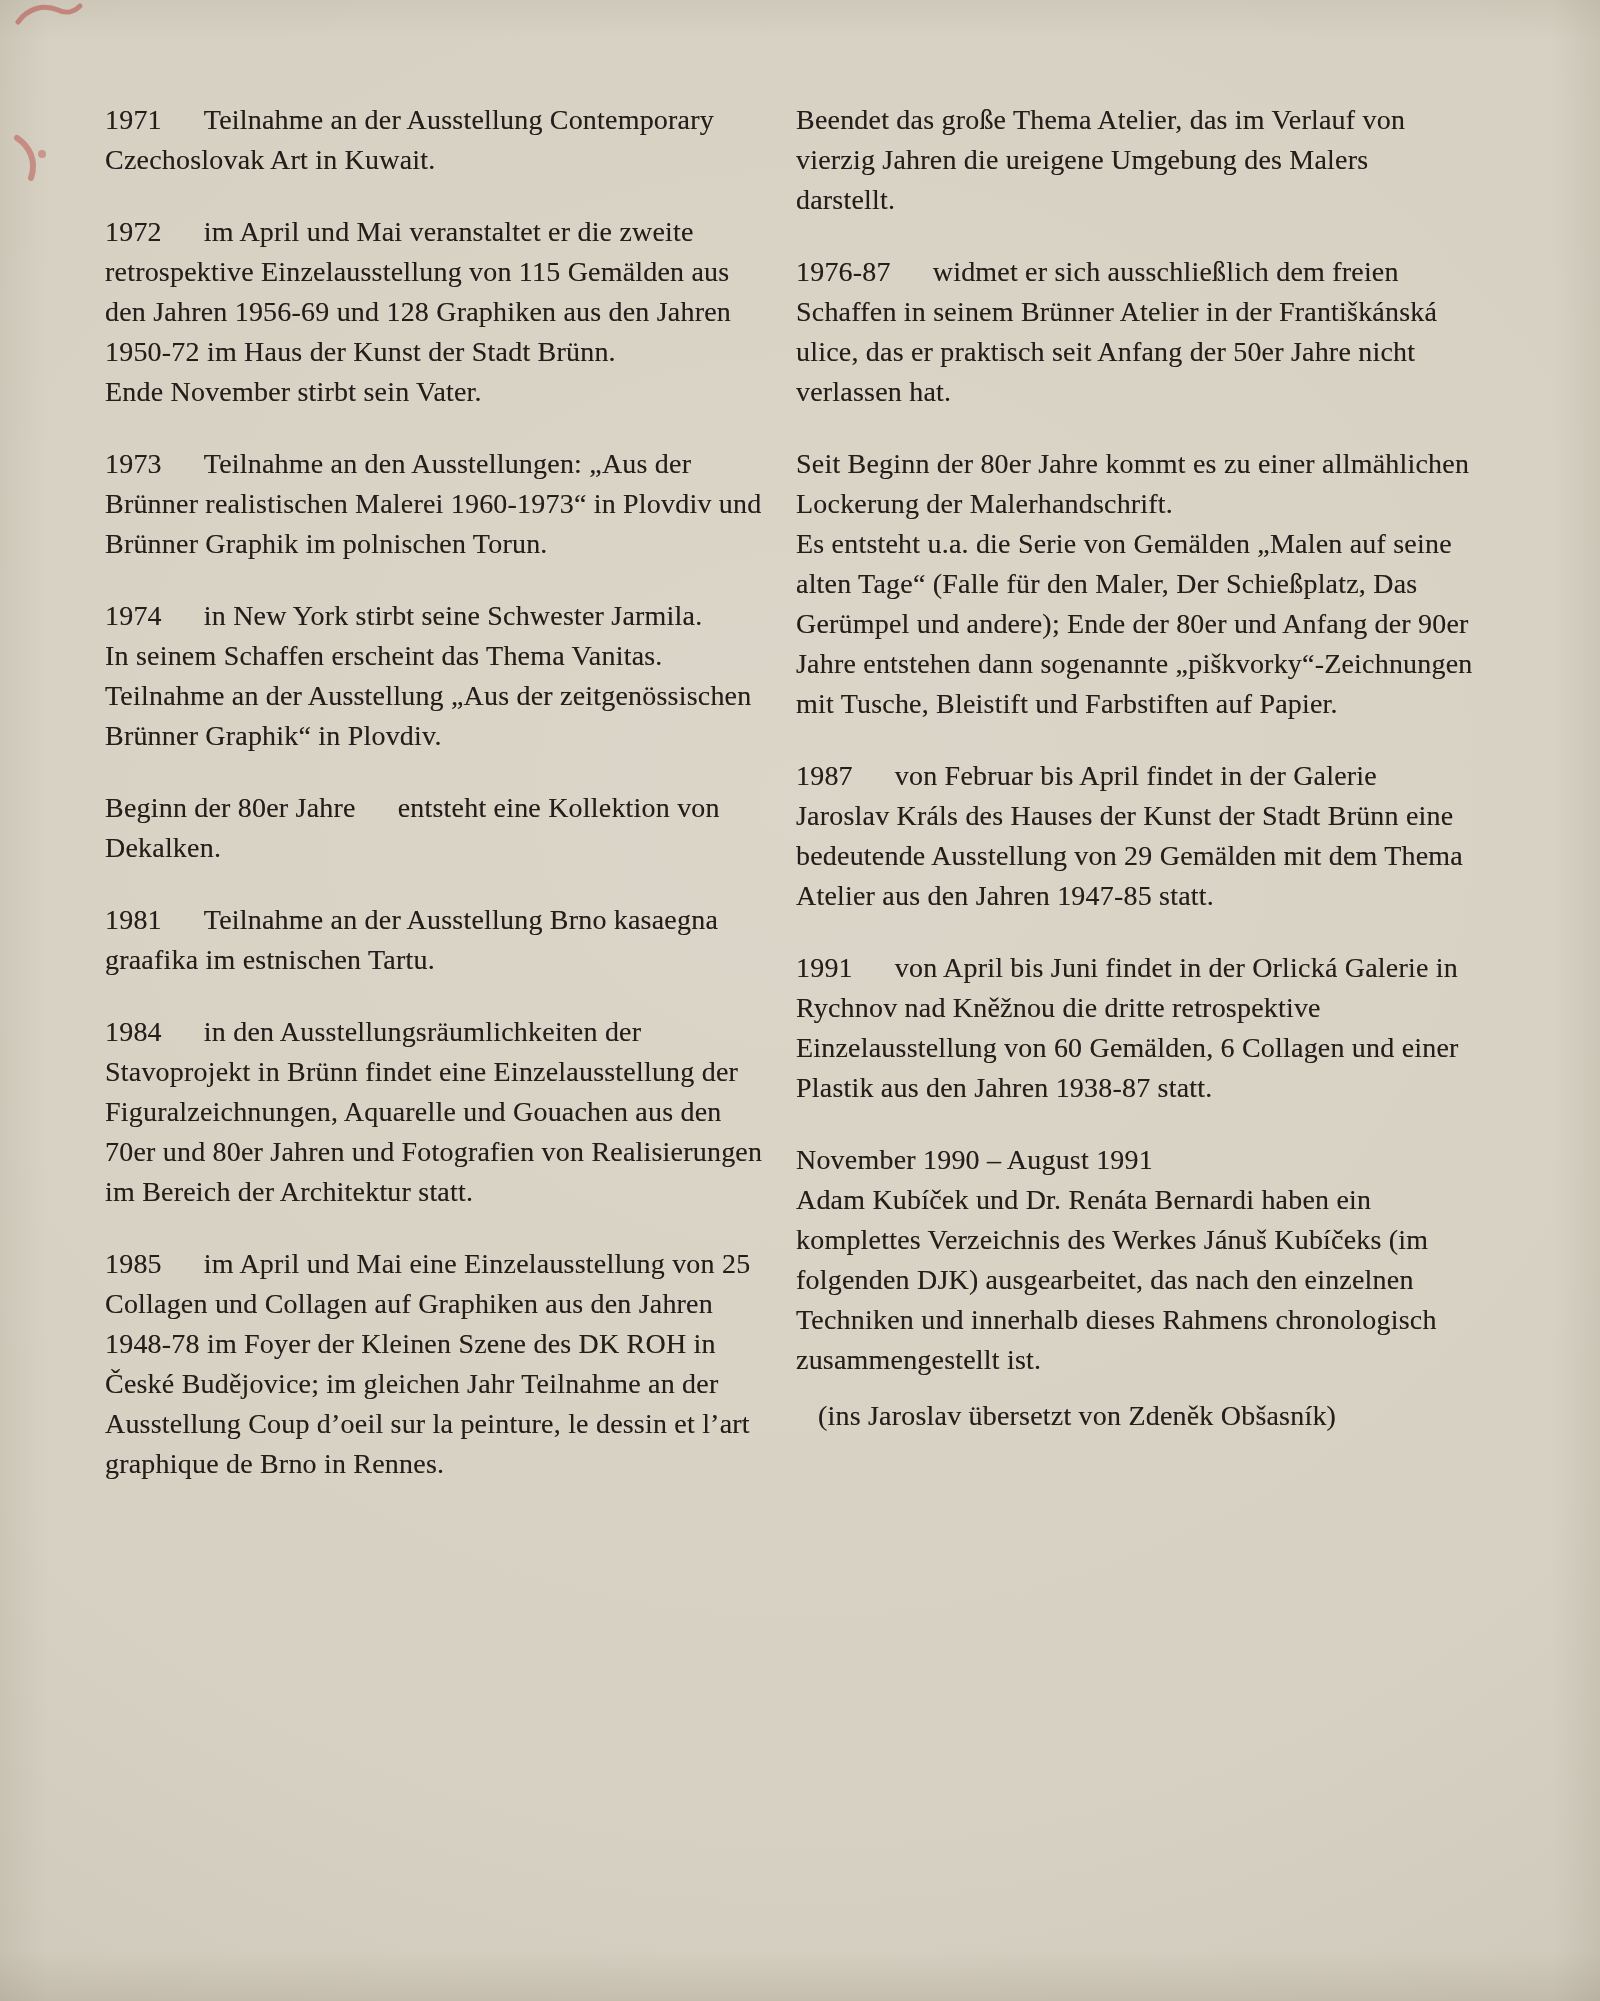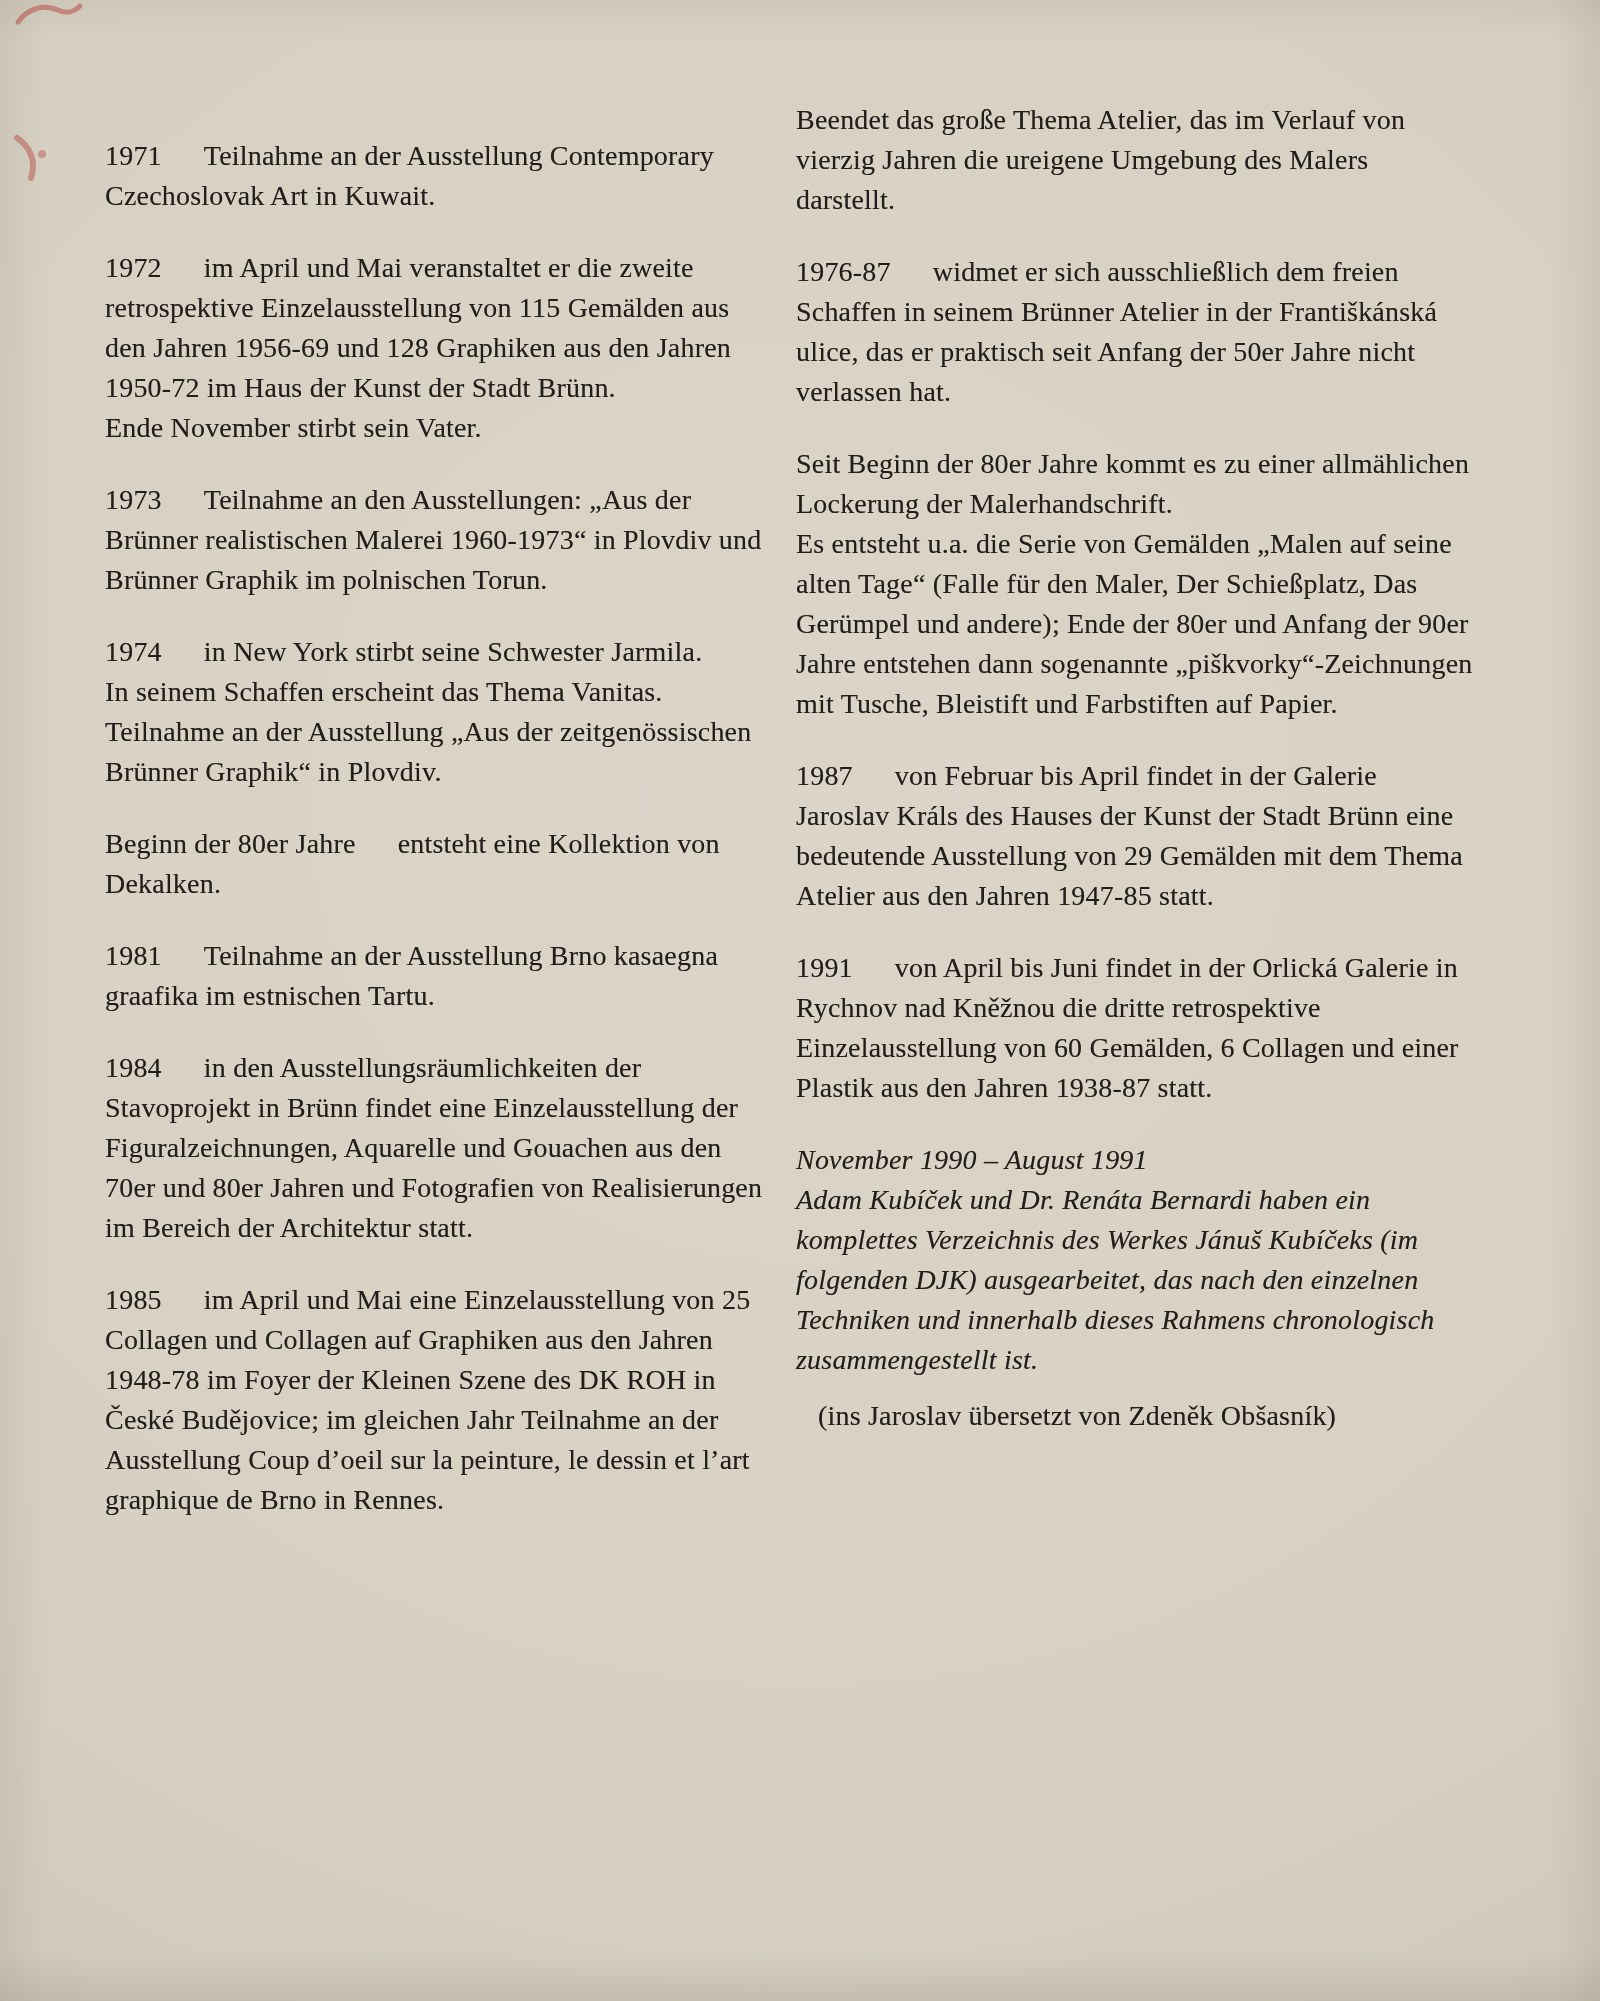--- a/index.html
+++ b/index.html
@@ -23,26 +23,26 @@
       linear-gradient(180deg, rgba(100,90,70,0.08) 0, rgba(100,90,70,0) 2%, rgba(100,90,70,0) 97.5%, rgba(110,95,70,0.14) 100%);
   }
   .column {
     position: absolute;
     top: 100px;
     font-size: 28px;
     line-height: 40px;
     letter-spacing: 0.2px;
     text-shadow: 0 0 0.6px rgba(34,30,26,0.45);
   }
-  .column-left  { left: 105px; width: 672px; margin-top: 36px; }
+  .column-left  { left: 105px; width: 672px; }
   .column-right { left: 796px; width: 678px; }
   .entry { margin: 0 0 32px 0; }
   .seg { margin: 0; }
   .year { margin-right: 42px; white-space: nowrap; }
-  .colophon { font-style: italic; margin-top: 22px; }
+  .colophon { margin-top: 22px; }
   .colophon .seg { margin: 0; }
   .translator { margin: 16px 0 0 22px; }
   .artifact { position: absolute; pointer-events: none; }
   .artifact path { stroke: var(--artifact-color, #b5413c); fill: none; stroke-linecap: round; }
   .artifact circle { fill: var(--artifact-color, #b5413c); }
 </style>
 </head>
 <body>
 
 <div class="paper-texture"></div>

